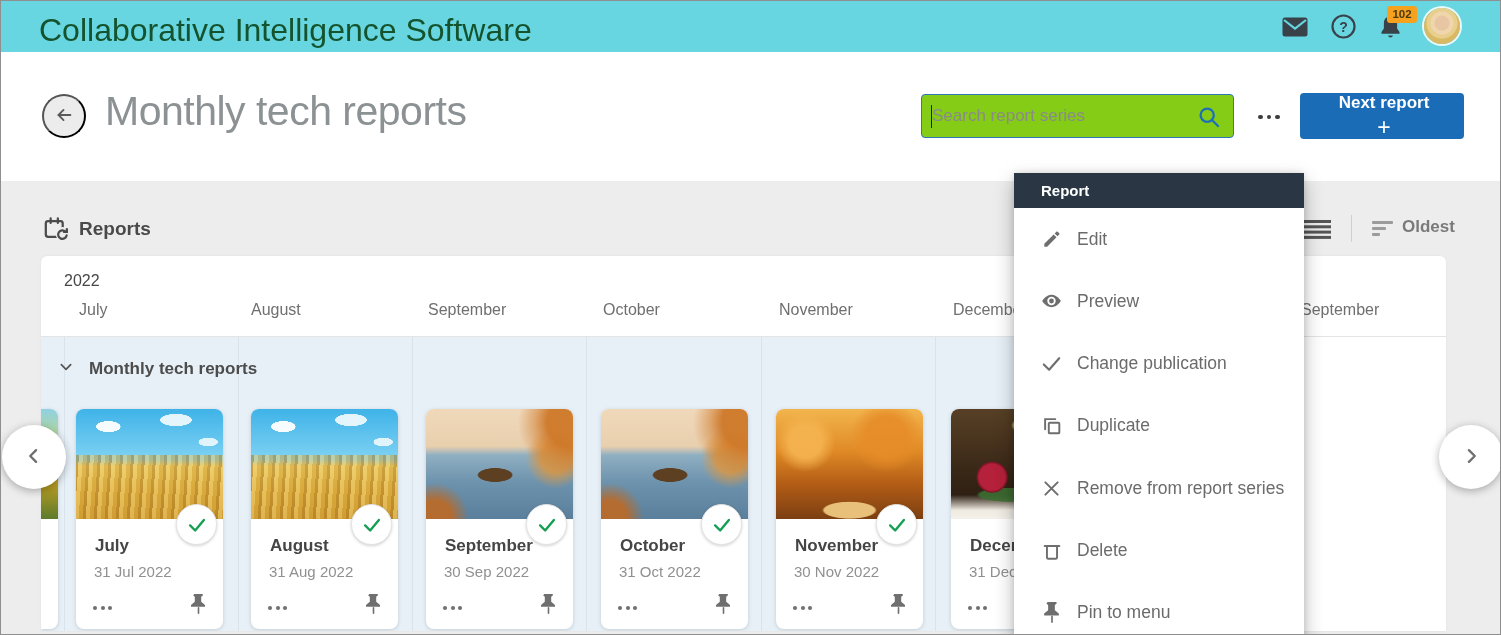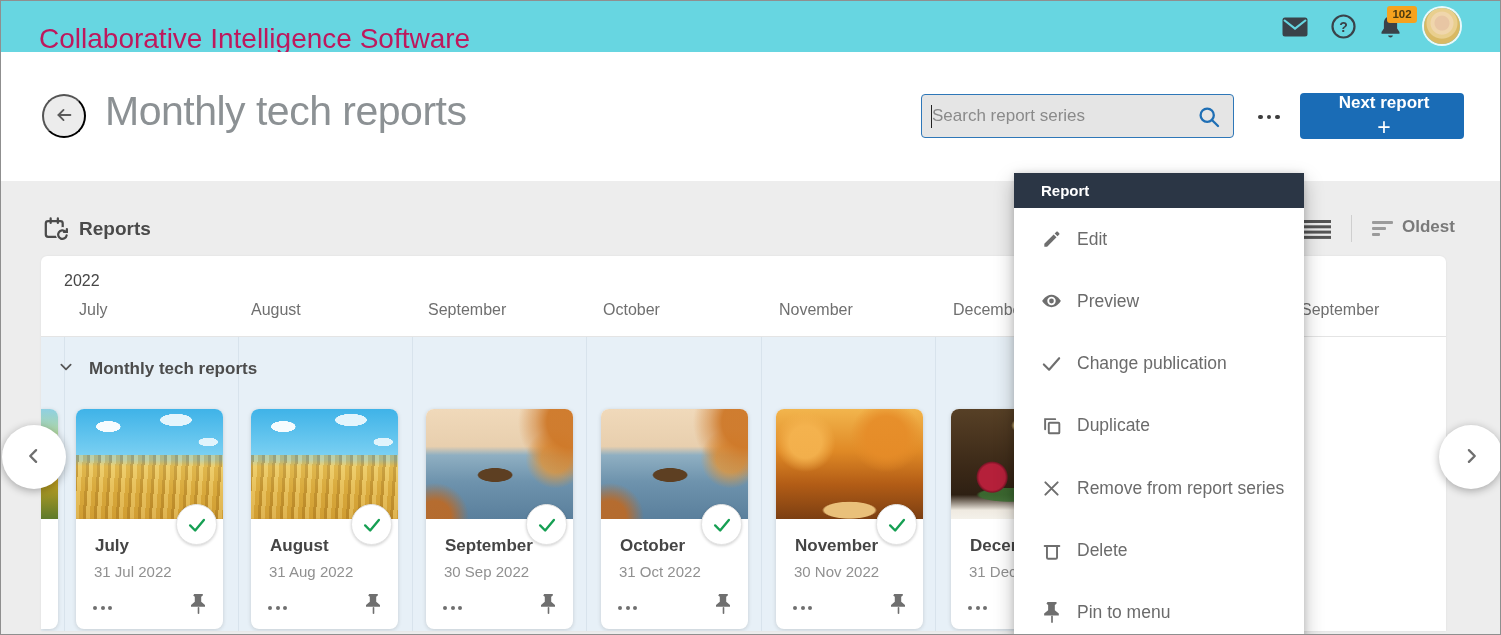--- a/index.html
+++ b/index.html
@@ -2,38 +2,38 @@
 <html><head>
 <meta charset="utf-8">
 <style>
   * { margin:0; padding:0; box-sizing:border-box; }
   html,body { background:#fff; }
   body { font-family:"Liberation Sans","DejaVu Sans",sans-serif; }
   .screen { position:relative; width:1501px; height:635px; border:1px solid #8f8f8f; overflow:hidden; background:#ededed; }
 
   
   .topbar { position:absolute; left:0; top:0; width:100%; height:51px; background:#67d6e1; }
-  .topbar-title { position:absolute; left:38px; top:12px; line-height:51px; font-size:28px; color:#be185d; }
+  .topbar-title { position:absolute; left:38px; top:4px; line-height:51px; font-size:32px; color:#14532d; }
   .tb-icon { position:absolute; cursor:pointer; }
   .icon-mail { left:1281px; top:16px; }
   .icon-help { left:1330px; top:13px; }
   .icon-bell { left:1377px; top:13px; }
   .badge { position:absolute; left:1386px; top:5px; min-width:30px; height:17px; background:#f6a21e; border-radius:3px;
            font-size:11.5px; font-weight:700; color:#4a3a10; text-align:center; line-height:17px; padding:0 3px; }
   .avatar { position:absolute; left:1423px; top:7px; width:36px; height:36px; border-radius:50%;
             background:radial-gradient(circle at 50% 42%, #e8c6a4 0 7px, #f0d6ac 8px 11px, #e9cf8e 12px 15px, #d9b964 16px);
             box-shadow:0 0 0 2px rgba(255,255,255,.85); cursor:pointer; }
 
   
   .pagehead { position:absolute; left:0; top:51px; width:100%; height:129px; background:#fff; }
   .back-btn { position:absolute; left:41px; top:42px; width:44px; height:44px; border-radius:50%; background:#ececec;
               display:flex; align-items:center; justify-content:center; cursor:pointer; }
   .page-title { position:absolute; left:104px; top:36px; font-size:41px; font-weight:300; color:#8c9194; letter-spacing:-.5px; }
   .searchbox { position:absolute; left:920px; top:42px; width:313px; height:44px; border:1.5px solid #2e77b8; border-radius:4px;
-               background:#e5e5e5; }
+               background:#84cc16; }
   .searchbox input { position:absolute; left:10px; top:2px; width:255px; height:38px; border:none; outline:none;
                      font-size:17px; color:#444; font-family:inherit; background:transparent; }
   .searchbox input::placeholder { color:#8a8a8a; }
   .caret { position:absolute; left:9px; top:10px; width:1px; height:23px; background:#222; }
   .search-ic { position:absolute; right:12px; top:10px; }
   .more-dots { position:absolute; left:1248px; top:52px; width:40px; height:26px; display:flex; gap:4px;
                align-items:center; justify-content:center; cursor:pointer; background:none; border:none; }
   .more-dots i { width:4.5px; height:4.5px; border-radius:50%; background:#3d3d3d; }
   .next-btn { position:absolute; left:1299px; top:41px; width:164px; height:46px; background:#1a6cb6; border:none;
               border-radius:4px; color:#fff; font-size:17px; font-weight:600; font-family:inherit; cursor:pointer;

